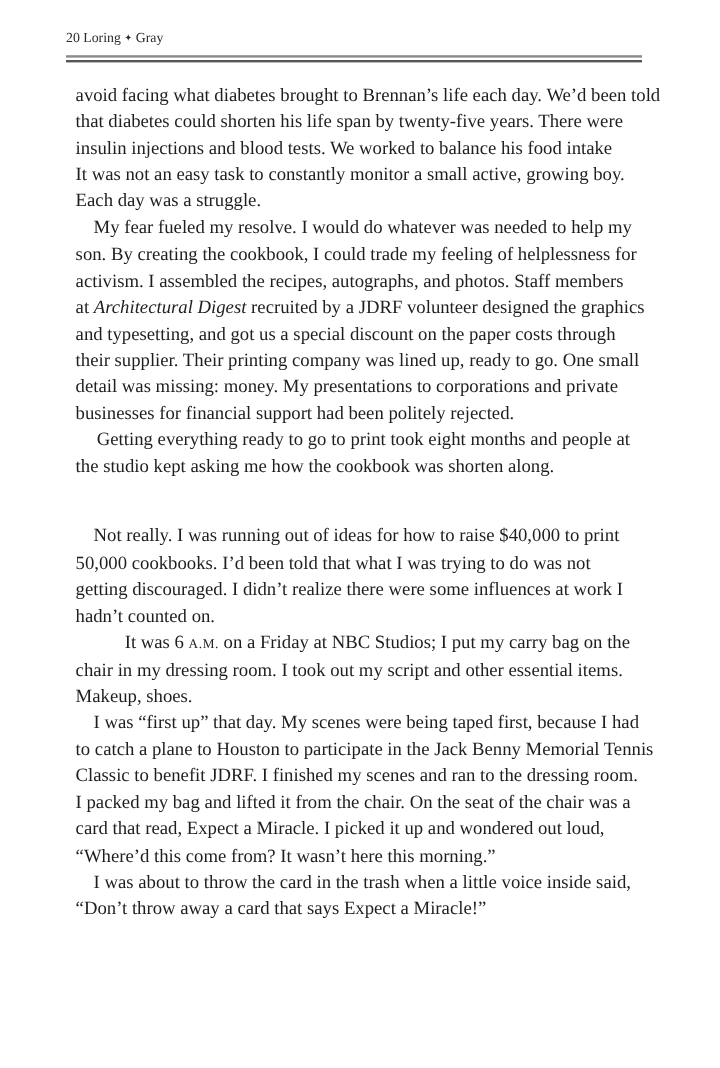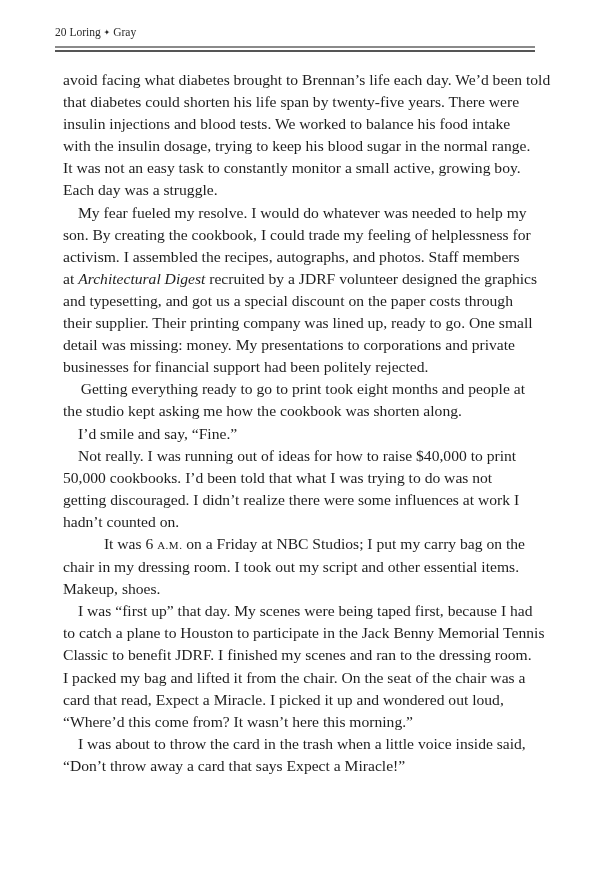--- a/index.html
+++ b/index.html
@@ -25,43 +25,39 @@
   <span>Gray</span>
 </div>
 <div class="rule r1"></div>
 <div class="rule r2"></div>
 
 <div class="body" id="body">
     <p>
       <span class="line">avoid facing what diabetes brought to Brennan’s life each day. We’d been told</span>
       <span class="line">that diabetes could shorten his life span by twenty-five years. There were</span>
       <span class="line">insulin injections and blood tests. We worked to balance his food intake</span>
-      <span class="line">with the insulin dosage, trying to keep his blood sugar in the normal range.</span>
       <span class="line">It was not an easy task to constantly monitor a small active, growing boy.</span>
       <span class="line">Each day was a struggle.</span>
     </p>
     <p>
       <span class="line" style="padding-left: 15px;">My fear fueled my resolve. I would do whatever was needed to help my</span>
       <span class="line">son. By creating the cookbook, I could trade my feeling of helplessness for</span>
       <span class="line">activism. I assembled the recipes, autographs, and photos. Staff members</span>
       <span class="line">at <i>Architectural Digest</i> recruited by a JDRF volunteer designed the graphics</span>
       <span class="line">and typesetting, and got us a special discount on the paper costs through</span>
       <span class="line">their supplier. Their printing company was lined up, ready to go. One small</span>
       <span class="line">detail was missing: money. My presentations to corporations and private</span>
       <span class="line">businesses for financial support had been politely rejected.</span>
     </p>
     <p>
       <span class="line" style="padding-left: 15px; text-align: right;">Getting everything ready to go to print took eight months and people at</span>
       <span class="line">the studio kept asking me how the cookbook was shorten along.</span>
     </p>
     <p>
-      <span class="line" style="padding-left: 15px;">I’d smile and say, “Fine.”</span>
-    </p>
-    <p>
-      <span class="line" style="padding-left: 15px;">Not really. I was running out of ideas for how to raise $40,000 to print</span>
+      <span class="line" style="padding-left: 15px; margin-top: 36px;">Not really. I was running out of ideas for how to raise $40,000 to print</span>
       <span class="line">50,000 cookbooks. I’d been told that what I was trying to do was not</span>
       <span class="line">getting discouraged. I didn’t realize there were some influences at work I</span>
       <span class="line">hadn’t counted on.</span>
     </p>
     <p>
       <span class="line" style="padding-left: 15px; text-align: right;">It was 6 <span class="sc">A.M.</span> on a Friday at NBC Studios; I put my carry bag on the</span>
       <span class="line">chair in my dressing room. I took out my script and other essential items.</span>
       <span class="line">Makeup, shoes.</span>
     </p>
     <p>

